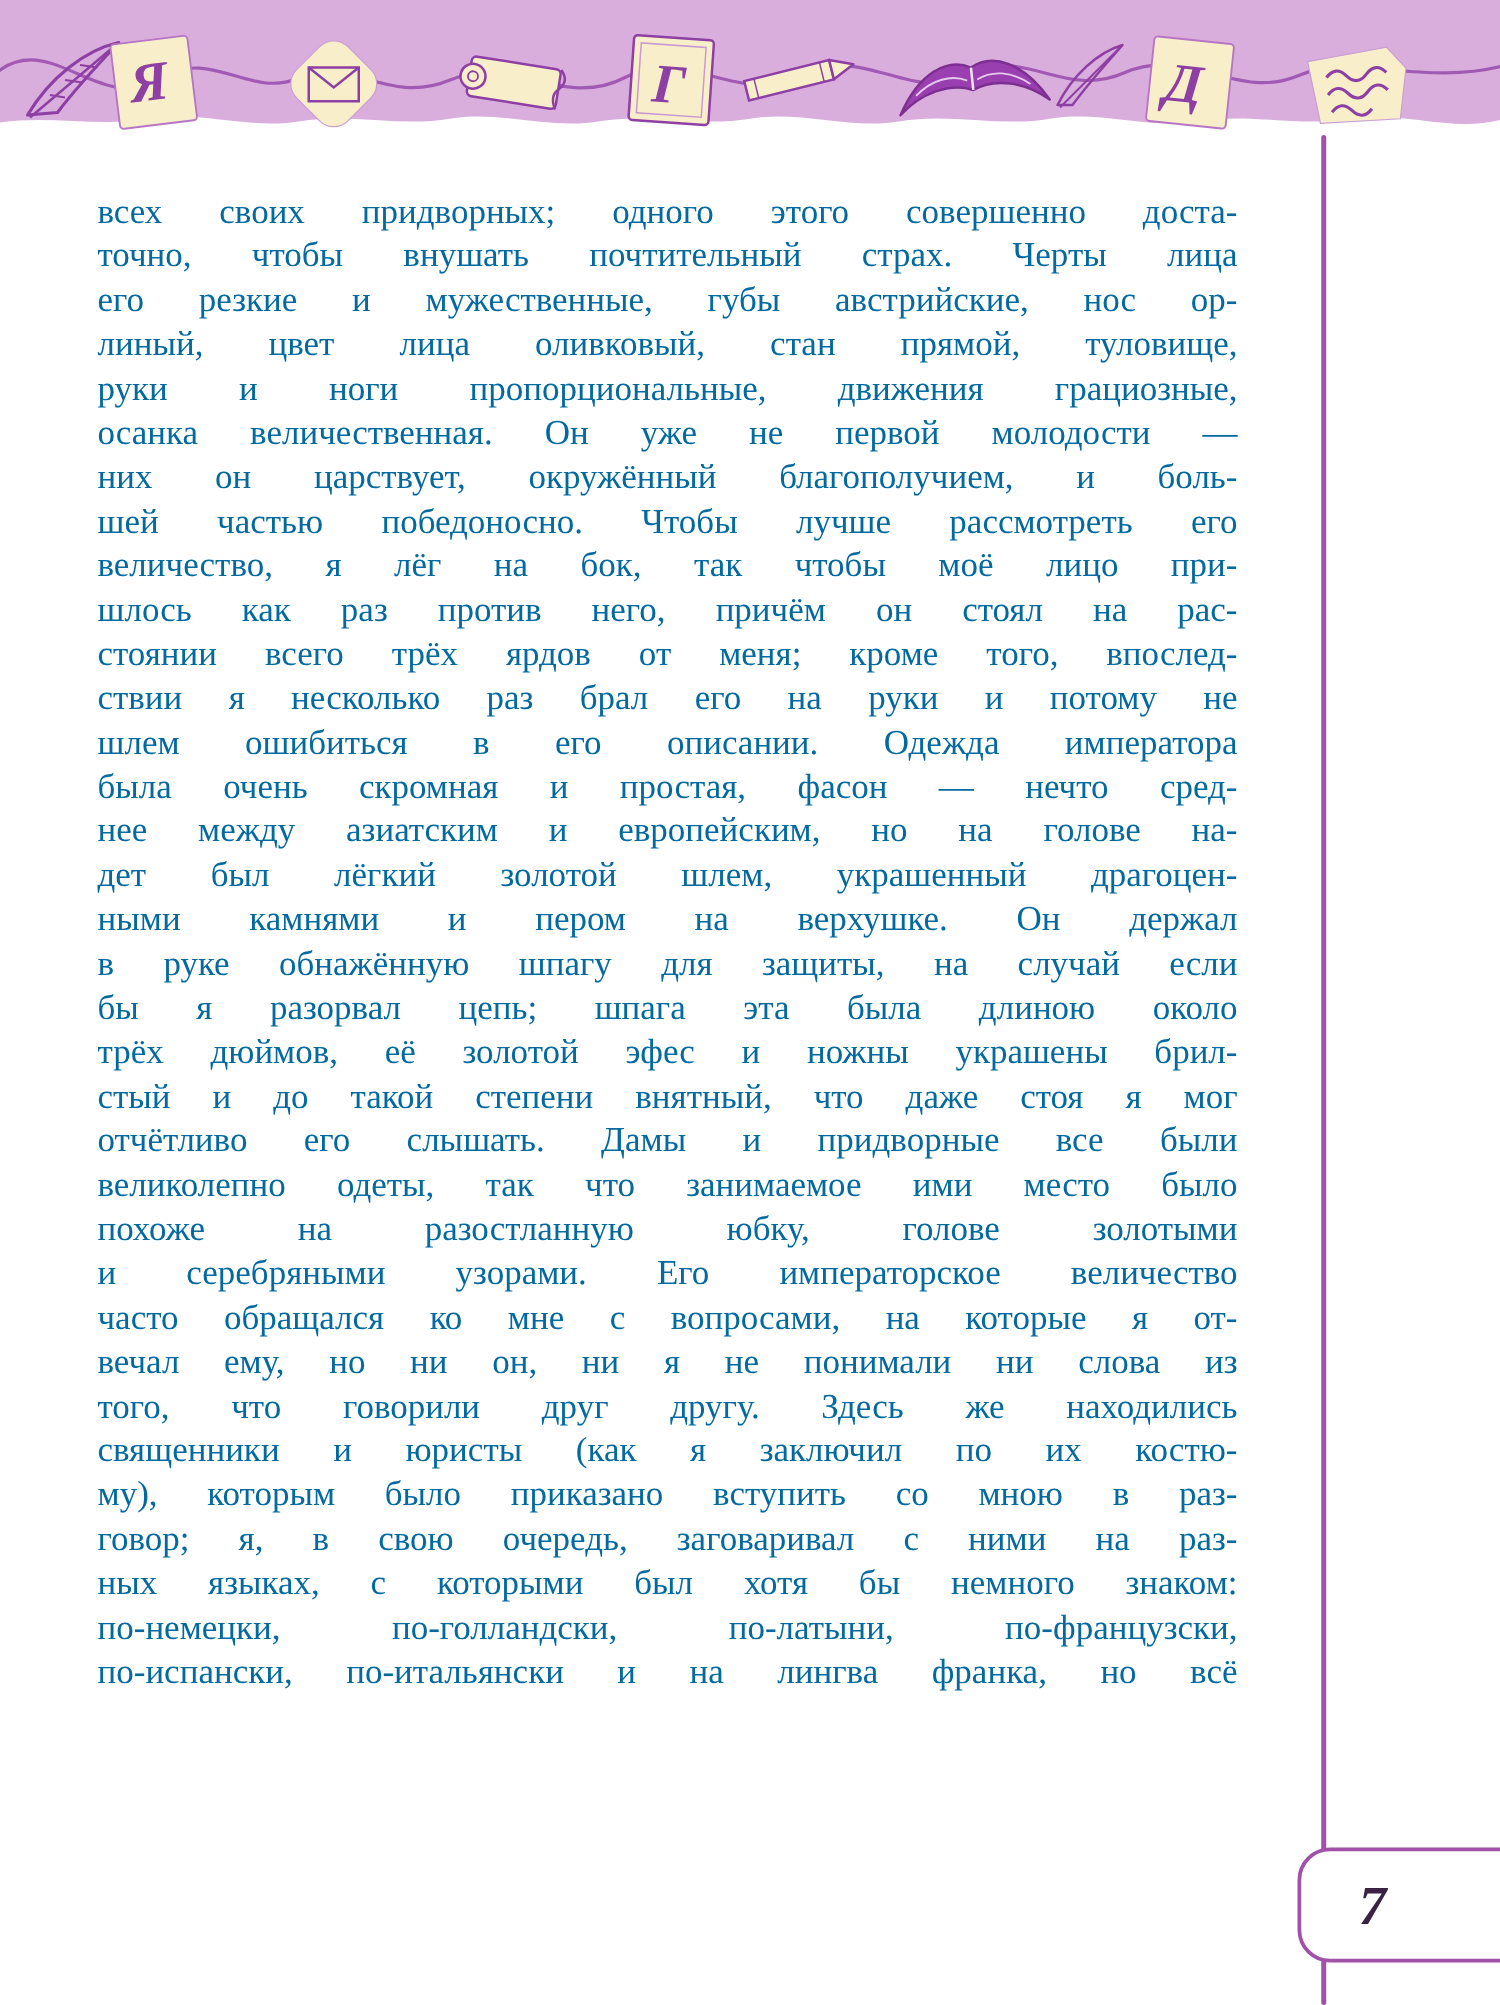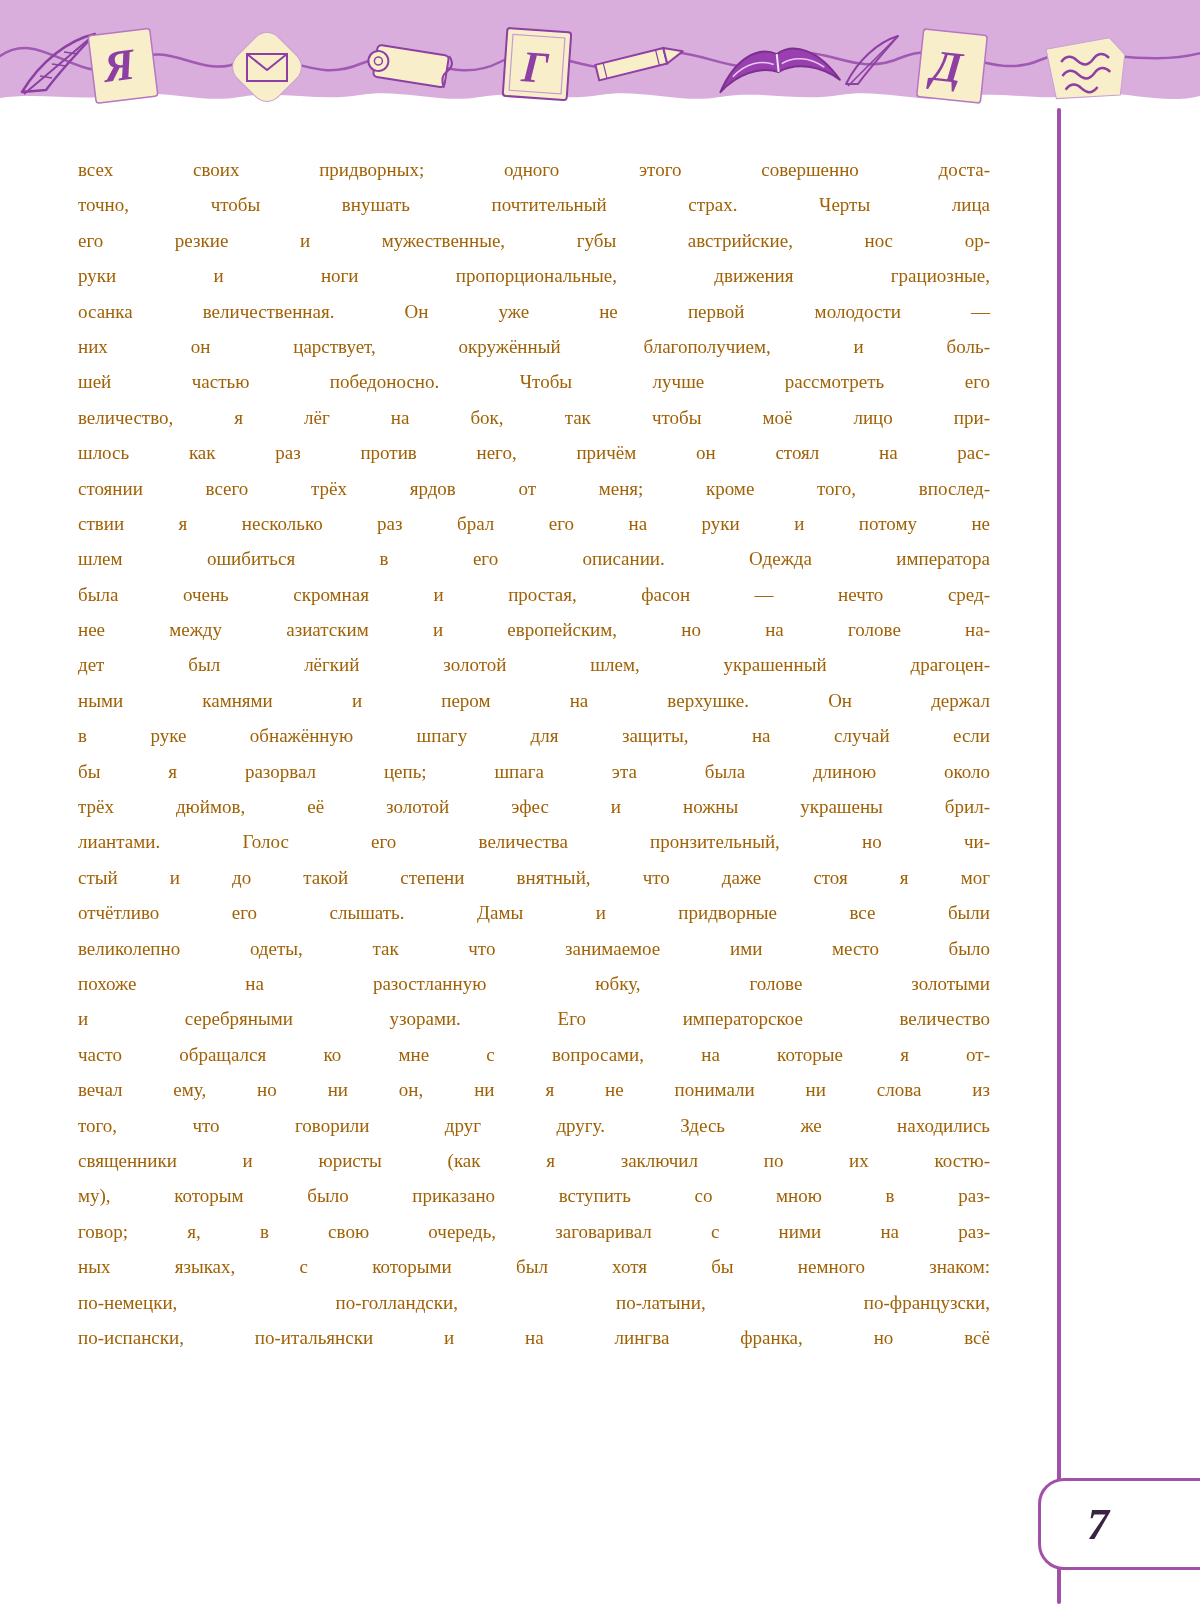--- a/index.html
+++ b/index.html
@@ -26,22 +26,22 @@
     left: 1057px; top: 108px;
     width: 4px; height: 1496px;
     background: #a151a8;
     border-radius: 2px;
     z-index: 1;
   }
   .text-block {
     position: absolute;
     left: 78px; top: 152px;
     width: 912px;
-    color: #a16207;
-    font-size: 19px;
+    color: #0369a1;
+    font-size: 28px;
     line-height: 35.4px;
     z-index: 2;
   }
   .tline {
     text-align: justify;
     text-align-last: justify;
     height: 35.4px;
     white-space: normal;
   }
   .page-number-badge {
@@ -137,37 +137,37 @@
       </g>
     </svg>
   </div>
 
   <div class="right-rule"></div>
 
   <div class="text-block" id="text-block">
       <div class="tline">всех своих придворных; одного этого совершенно доста-</div>
       <div class="tline">точно, чтобы внушать почтительный страх. Черты лица</div>
       <div class="tline">его резкие и мужественные, губы австрийские, нос ор-</div>
+      <div class="tline">линый, цвет лица оливковый, стан прямой, туловище,</div>
       <div class="tline">руки и ноги пропорциональные, движения грациозные,</div>
       <div class="tline">осанка величественная. Он уже не первой молодости —</div>
       <div class="tline">них он царствует, окружённый благополучием, и боль-</div>
       <div class="tline">шей частью победоносно. Чтобы лучше рассмотреть его</div>
       <div class="tline">величество, я лёг на бок, так чтобы моё лицо при-</div>
       <div class="tline">шлось как раз против него, причём он стоял на рас-</div>
       <div class="tline">стоянии всего трёх ярдов от меня; кроме того, впослед-</div>
       <div class="tline">ствии я несколько раз брал его на руки и потому не</div>
       <div class="tline">шлем ошибиться в его описании. Одежда императора</div>
       <div class="tline">была очень скромная и простая, фасон — нечто сред-</div>
       <div class="tline">нее между азиатским и европейским, но на голове на-</div>
       <div class="tline">дет был лёгкий золотой шлем, украшенный драгоцен-</div>
       <div class="tline">ными камнями и пером на верхушке. Он держал</div>
       <div class="tline">в руке обнажённую шпагу для защиты, на случай если</div>
       <div class="tline">бы я разорвал цепь; шпага эта была длиною около</div>
       <div class="tline">трёх дюймов, её золотой эфес и ножны украшены брил-</div>
-      <div class="tline">лиантами. Голос его величества пронзительный, но чи-</div>
       <div class="tline">стый и до такой степени внятный, что даже стоя я мог</div>
       <div class="tline">отчётливо его слышать. Дамы и придворные все были</div>
       <div class="tline">великолепно одеты, так что занимаемое ими место было</div>
       <div class="tline">похоже на разостланную юбку, голове золотыми</div>
       <div class="tline">и серебряными узорами. Его императорское величество</div>
       <div class="tline">часто обращался ко мне с вопросами, на которые я от-</div>
       <div class="tline">вечал ему, но ни он, ни я не понимали ни слова из</div>
       <div class="tline">того, что говорили друг другу. Здесь же находились</div>
       <div class="tline">священники и юристы (как я заключил по их костю-</div>
       <div class="tline">му), которым было приказано вступить со мною в раз-</div>

